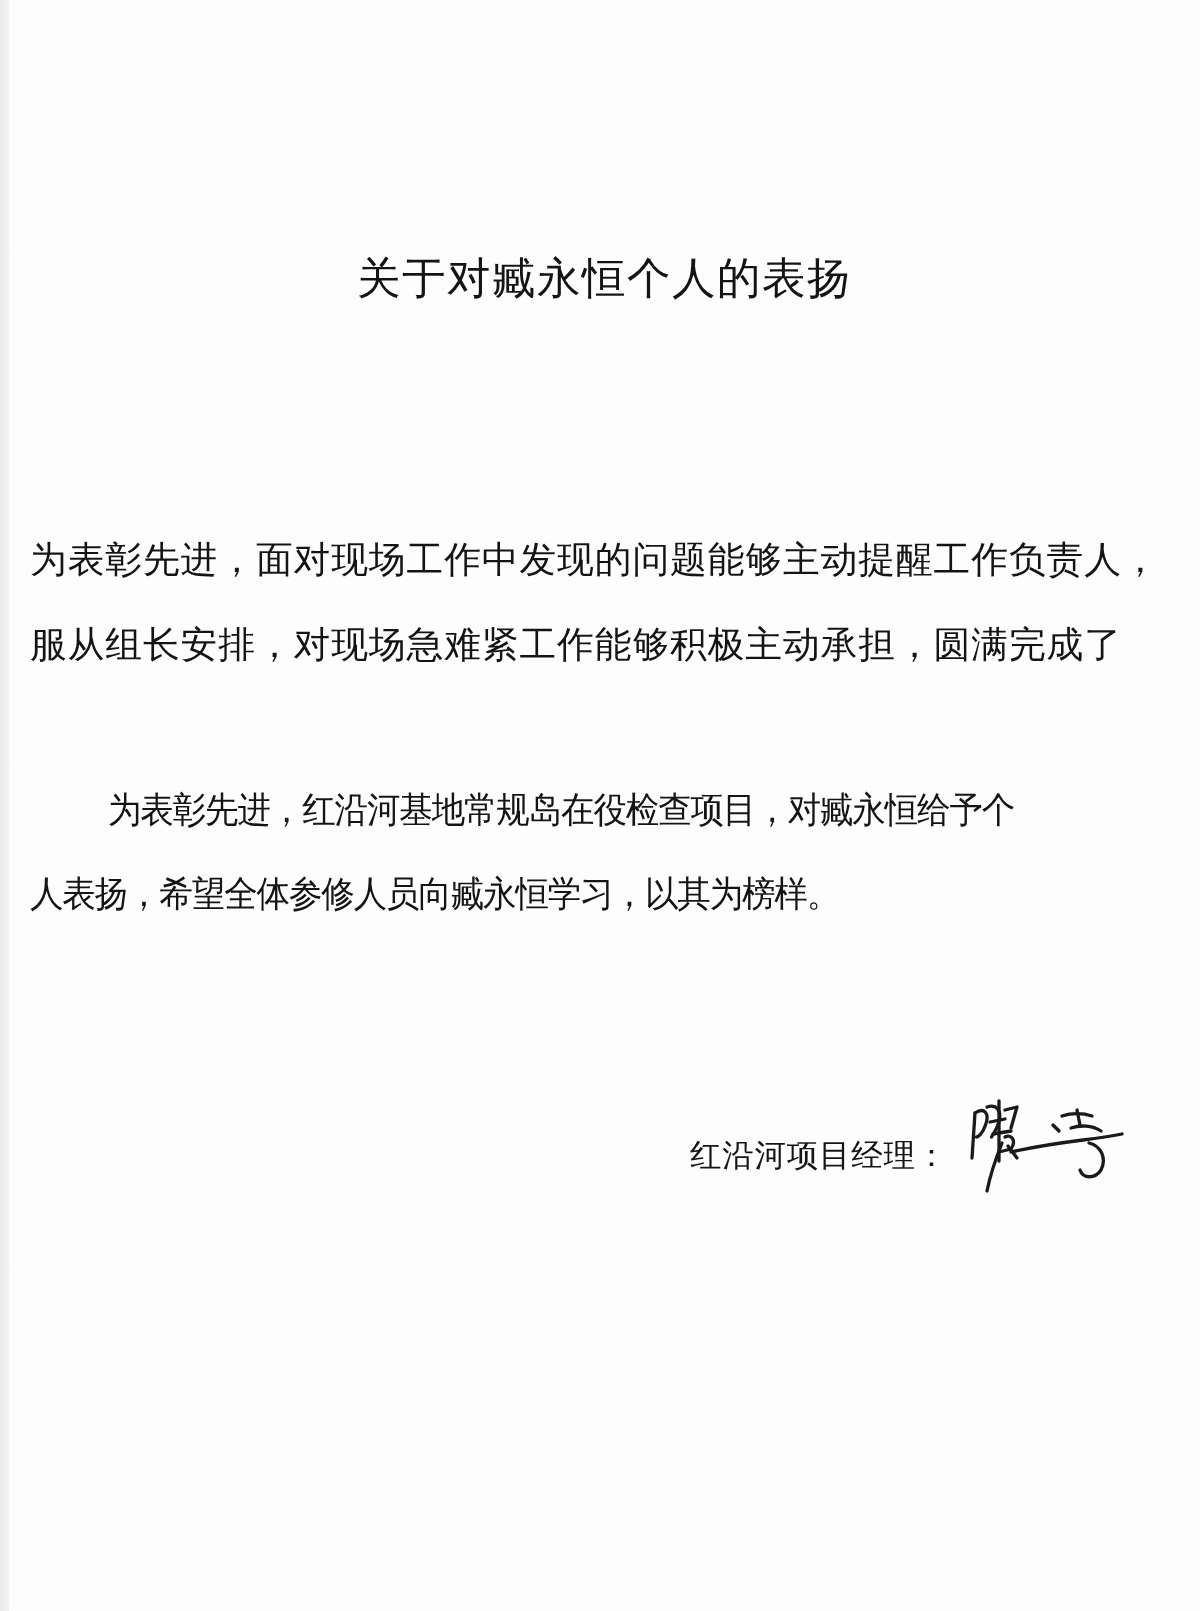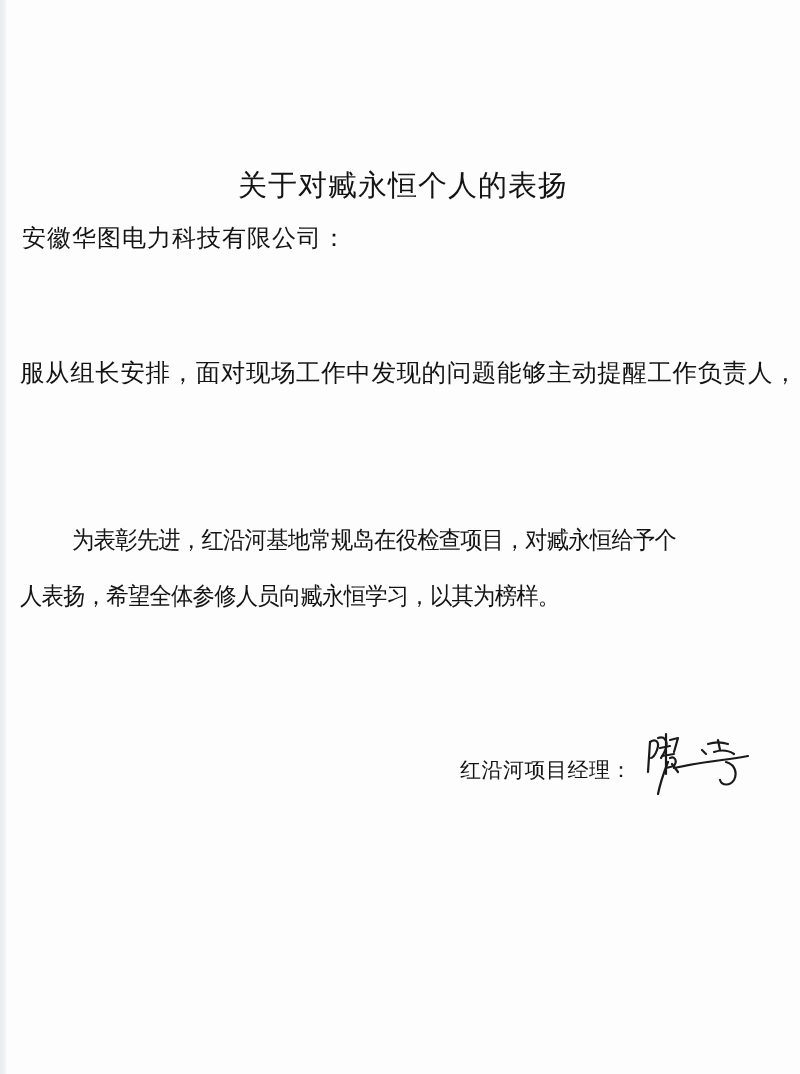--- a/index.html
+++ b/index.html
@@ -90,23 +90,23 @@
   </style>
 </head>
 <body>
 
 <div class="edge-strip"></div>
 
 <div class="page">
 
   <h1 class="title">关于对臧永恒个人的表扬</h1>
 
-  <p class="salutation">安徽华图电力科技有限公司：</p>
 
-  <p class="body-line" style="top:356px;">服从组长安排，面对现场工作中发现的问题能够主动提醒工作负责人，</p>
+  <p class="body-line" style="top:356px;">为表彰先进，面对现场工作中发现的问题能够主动提醒工作负责人，</p>
+  <p class="body-line" style="top:413px;">服从组长安排，对现场急难紧工作能够积极主动承担，圆满完成了</p>
 
   <p class="body-line indent para2" style="top:524px;">为表彰先进，红沿河基地常规岛在役检查项目，对臧永恒给予个</p>
   <p class="body-line para2" style="top:580px;">人表扬，希望全体参修人员向臧永恒学习，以其为榜样。</p>
 
   <div class="sign-row">
     <span class="sign-label">红沿河项目经理：</span>
     <svg class="signature" viewBox="0 0 110 70" fill="none" stroke="#1a1a1a" stroke-width="2.2" stroke-linecap="round" stroke-linejoin="round">
 
       <path d="M6 14 L4 44"></path>
       <path d="M6 14 C12 10 16 14 13 22 C11 28 8 30 7 30"></path>

